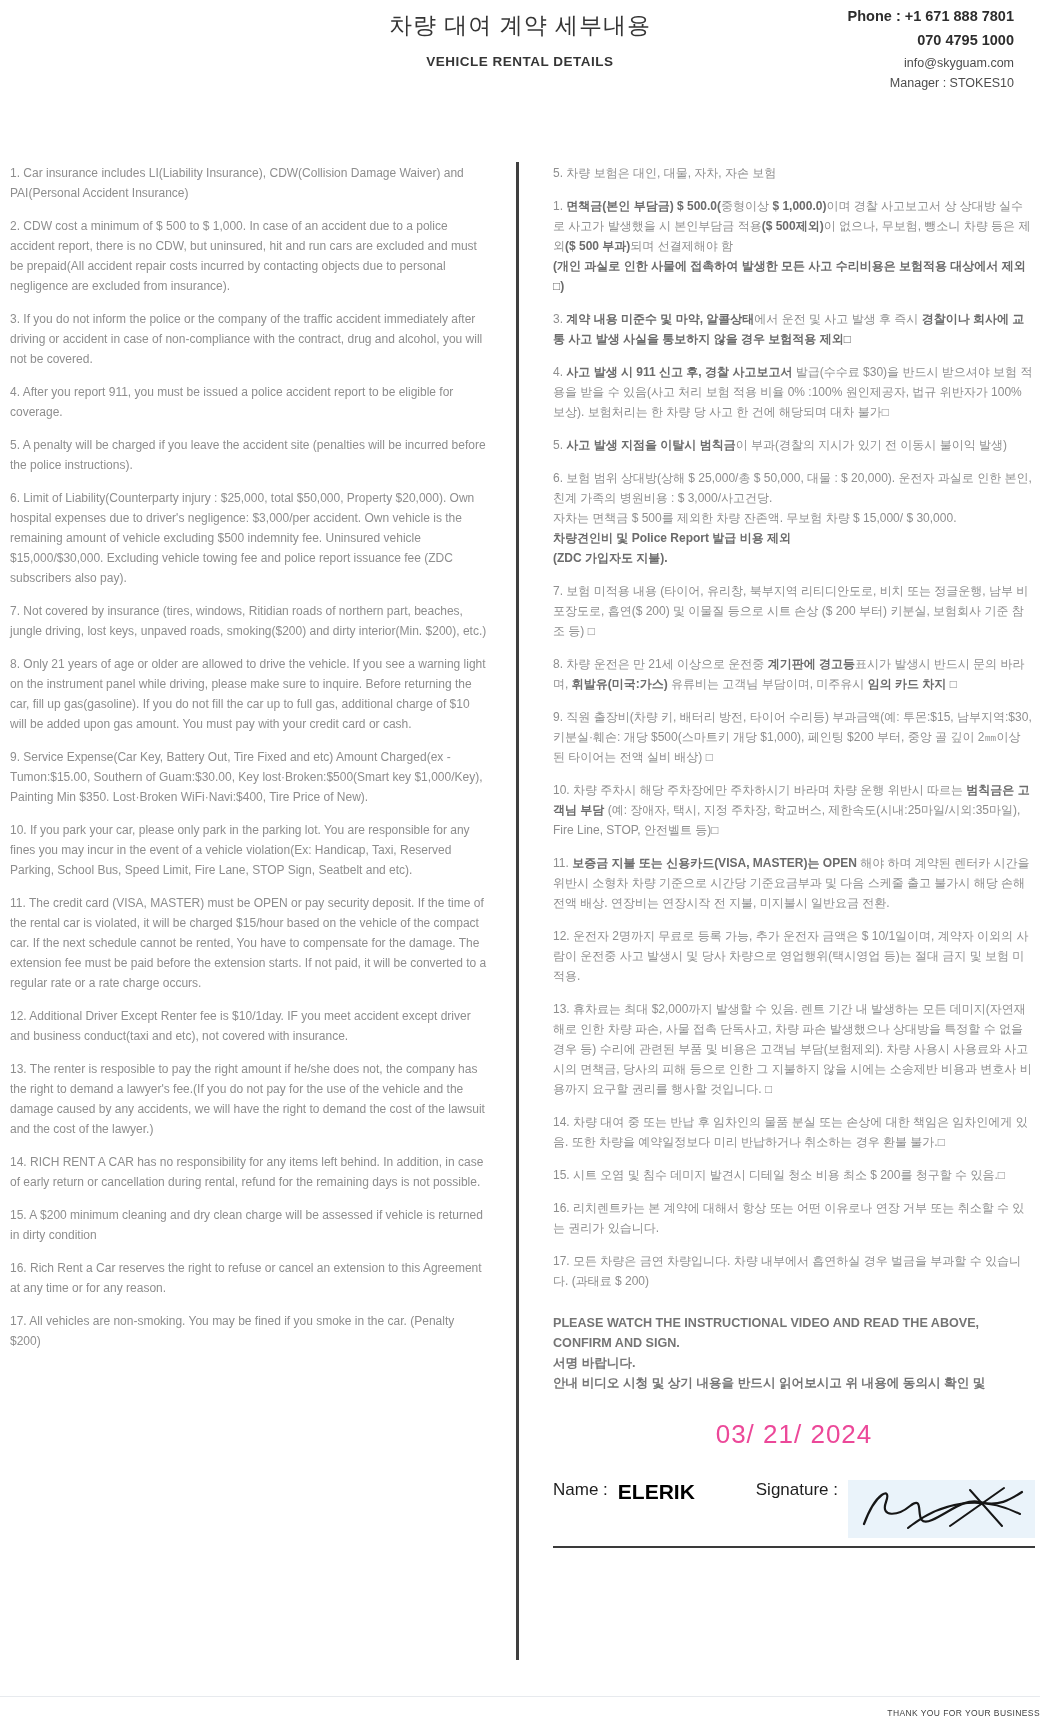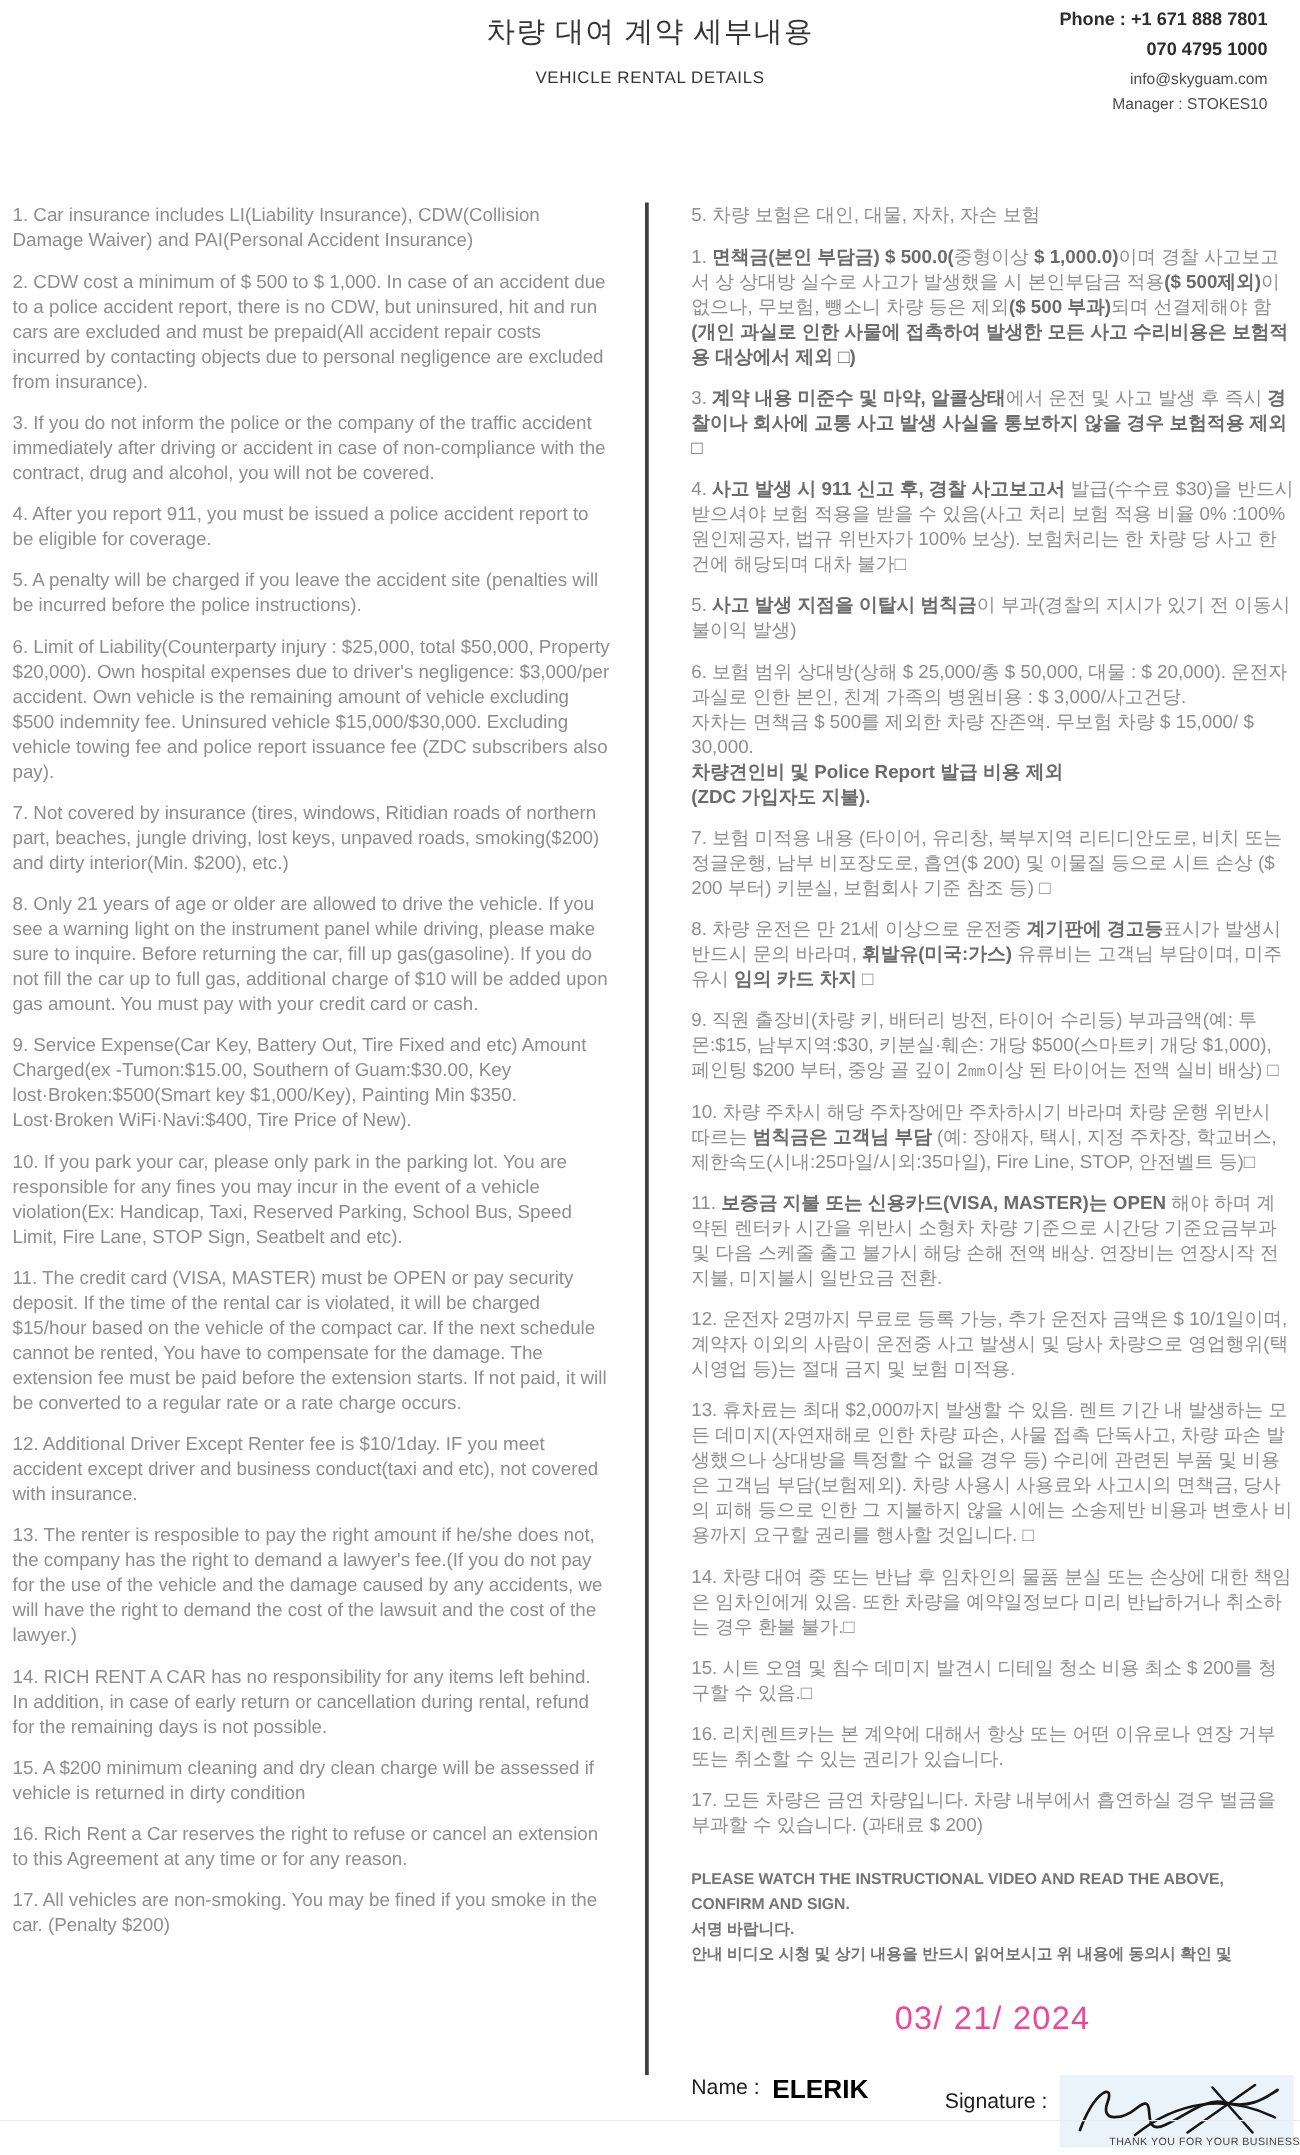--- a/index.html
+++ b/index.html
@@ -10,40 +10,40 @@
   
   .logo { position:absolute; left:14px; top:6px; display:flex; align-items:flex-start; }
   .logo-car { width:78px; height:62px; }
   .logo-text { margin-left:2px; line-height:1; }
   .logo-kr { font-size:31px; font-weight:bold; letter-spacing:-1px; }
   .logo-kr .orange { color:#ED7D31; }
   .logo-kr .dark { color:#3a3a3a; }
   .logo-en { font-size:10px; color:#9a9a9a; letter-spacing:1px; margin-top:2px; text-align:right; }
   .title-wrap { position:absolute; left:0; right:0; top:10px; text-align:center; pointer-events:none; }
   .title-kr { font-size:23px; color:#353535; letter-spacing:1px; }
-  .title-en { font-size:13.5px; font-weight:normal; color:#353535; margin-top:13px; letter-spacing:.5px; }
+  .title-en { font-size:13.5px; font-weight:bold; color:#353535; margin-top:13px; letter-spacing:.5px; }
   .contact { position:absolute; right:26px; top:8px; text-align:right; }
   .contact .ph { font-size:14.5px; font-weight:bold; color:#2d2d2d; margin-bottom:8px; }
   .contact .sm { font-size:12.5px; color:#4d4d4d; margin-bottom:6px; }
 
   
   .col-left  { position:absolute; left:10px;  top:163px; width:478px; }
   .col-right { position:absolute; left:553px; top:163px; width:482px; }
   .vdivider  { position:absolute; left:516px; top:162px; width:3px; height:1498px; background:#3f3f3f; }
-  .col-left p, .col-right p { font-size:15px; line-height:20px; color:#8e8e8e; margin:0 0 13px 0; }
+  .col-left p, .col-right p { font-size:12px; line-height:20px; color:#8e8e8e; margin:0 0 13px 0; }
   .col-right p .b { font-weight:bold; color:#6b6b6b; }
 
   
   .notice { margin-top:22px; }
   .notice div { font-size:12.6px; line-height:20px; font-weight:bold; color:#757575; }
   .date { margin-top:26px; text-align:center; font-size:26px; color:#ec4899; letter-spacing:1px; }
   .sig-row { margin-top:30px; display:flex; align-items:flex-start; }
   .name-label, .sig-label { font-size:17px; color:#1d1d1d; }
   .name-value { font-size:21px; font-weight:bold; color:#000; margin-left:10px; }
-  .sig-label { margin-left:auto; margin-right:10px;margin-top:11px; }
+  .sig-label { margin-left:auto; margin-right:10px; }
   .sig-box { width:187px; height:58px; background:#eaf3fa; display:flex; align-items:center; justify-content:center; }
   .sig-line { margin-top:8px; border-top:2px solid #3a3a3a; width:100%; }
 
   
   .footer-rule { position:absolute; left:0; right:0; top:1696px; border-top:1px solid #e7eaee; }
   .footer-text { position:absolute; left:0; right:0; top:1708px; text-align:right; font-size:8.5px; color:#3f3f3f; letter-spacing:.4px; }
 </style>
 </head>
 <body>
 

